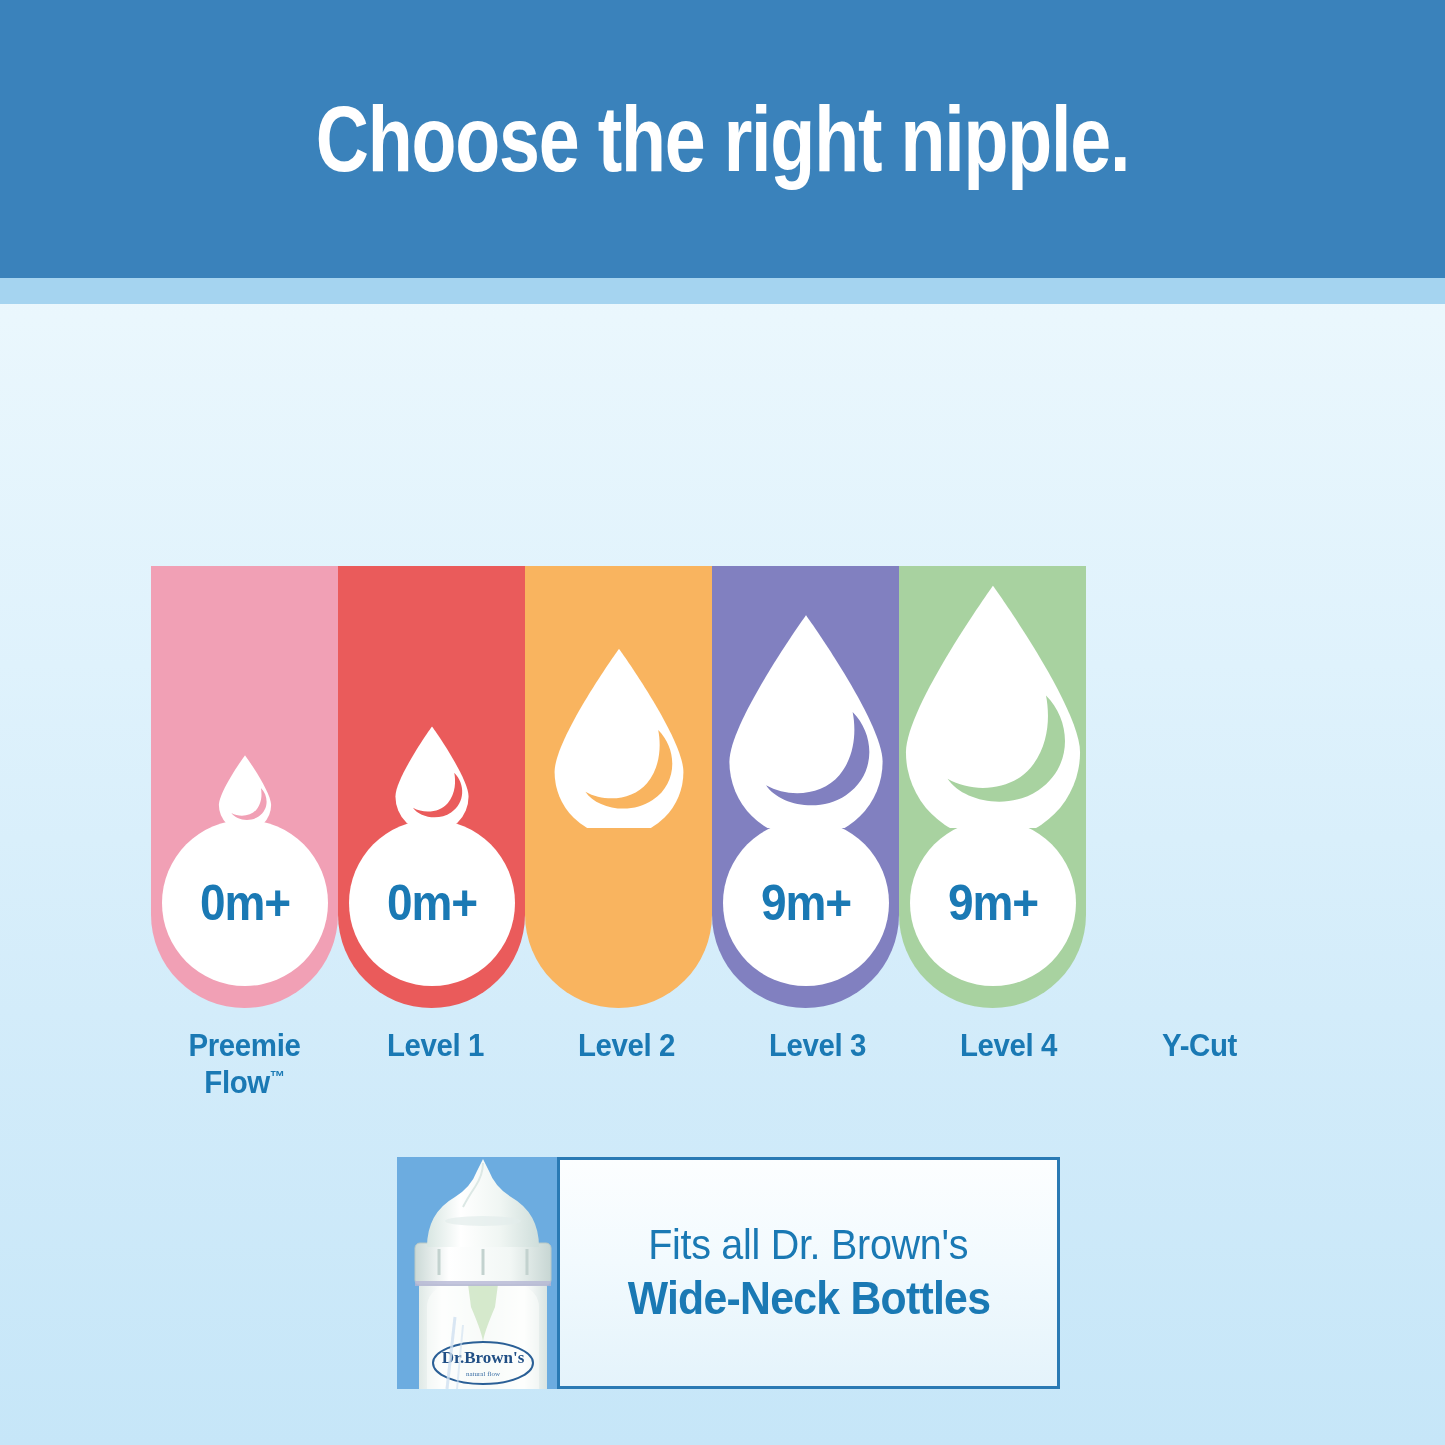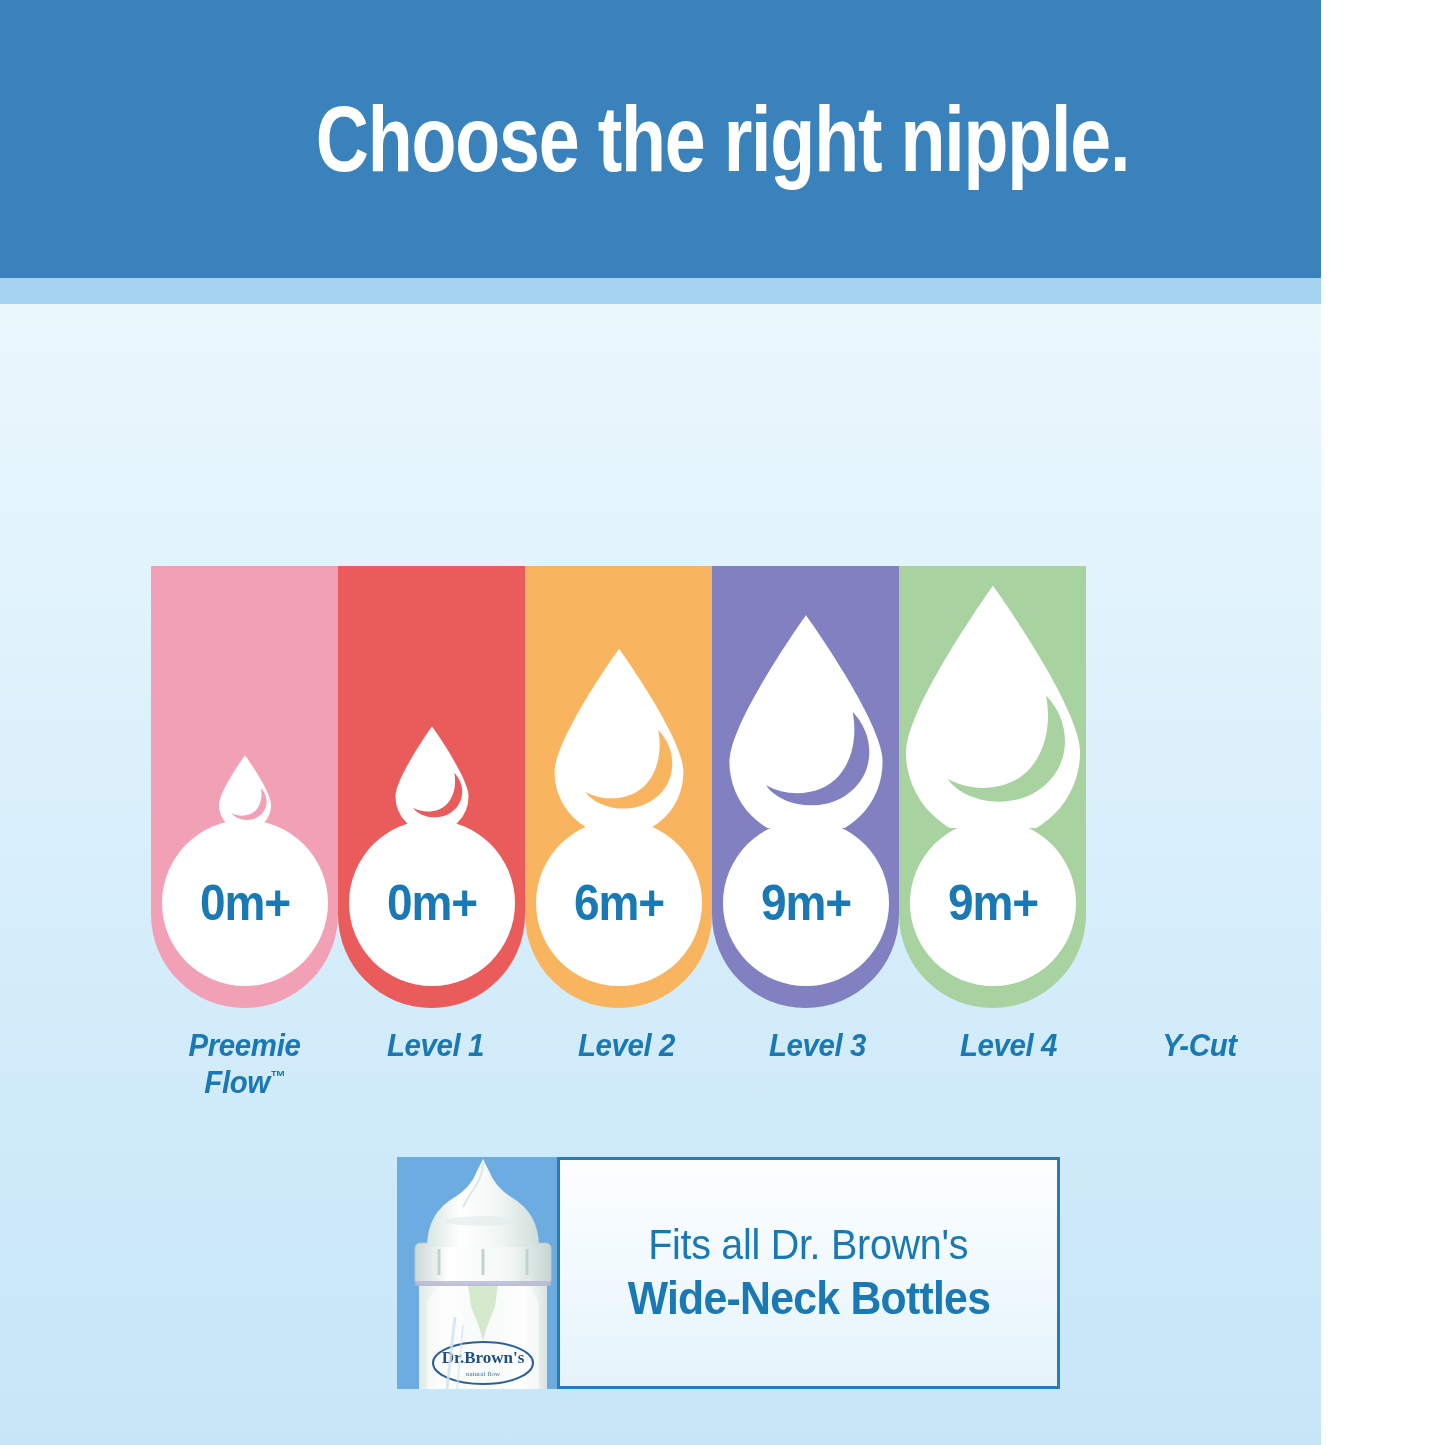--- a/index.html
+++ b/index.html
@@ -4,21 +4,21 @@
 <style>
   * { margin:0; padding:0; box-sizing:border-box; }
   html,body { width:1445px; height:1445px; }
   body {
     font-family:"Liberation Sans", sans-serif;
     background:#ffffff;
     overflow:hidden;
   }
   .page {
     position:relative;
-    width:1321px; height:1445px;
+    width:1445px; height:1445px;
     background:linear-gradient(180deg,#f2fbfe 0%, #eaf7fd 22%, #dff2fc 46%, #d3ecfa 70%, #c6e6f8 100%);
     overflow:hidden;
   }
 
   
   .header {
     position:absolute; left:0; top:0;
     width:1445px; height:278px;
     background:#3a82bb;
     display:flex; align-items:center; justify-content:center;
@@ -104,21 +104,20 @@
     white-space:nowrap;
   }
 
   
   .labels {
     position:absolute;
     left:151px; top:1028px;
     width:1142px;
     display:flex;
     justify-content:space-between;
-    font-style:italic;
   }
   .label {
     width:187px;
     text-align:center;
     color:#1a79b4;
     font-size:31px;
     font-weight:700;
     line-height:1.18;
     letter-spacing:-0.4px;
     transform:scaleX(0.95);
@@ -204,23 +203,20 @@
         <div class="age-circle">
           <span class="age-text">0m+</span>
         </div>
       </div>
       <div class="col" style="background: rgb(249, 180, 95);">
         <div class="drop-wrap" style="bottom: 180px; position: absolute;">
           <svg width="140.17079999999999" height="182.04" viewBox="0 0 100 130">
             <path d="M50 2 C50 2 96 66 96 90 A46 46 0 0 1 4 90 C4 66 50 2 50 2 Z" fill="#ffffff"></path>
             <path d="M78 60 C92 74 92 98 74 110 C58 121 34 116 26 104 C40 112 60 110 70 98 C80 86 80 70 78 60 Z" fill="#f9b45f"></path>
           </svg>
-        </div>
-        <div class="age-circle">
-          <span class="age-text">6m+</span>
         </div>
       </div>
       <div class="col" style="background: rgb(129, 128, 192);">
         <div class="drop-wrap" style="bottom: 180px; position: absolute;">
           <svg width="166.68959999999998" height="216.48" viewBox="0 0 100 130">
             <path d="M50 2 C50 2 96 66 96 90 A46 46 0 0 1 4 90 C4 66 50 2 50 2 Z" fill="#ffffff"></path>
             <path d="M78 60 C92 74 92 98 74 110 C58 121 34 116 26 104 C40 112 60 110 70 98 C80 86 80 70 78 60 Z" fill="#8180c0"></path>
           </svg>
         </div>
         <div class="age-circle">

